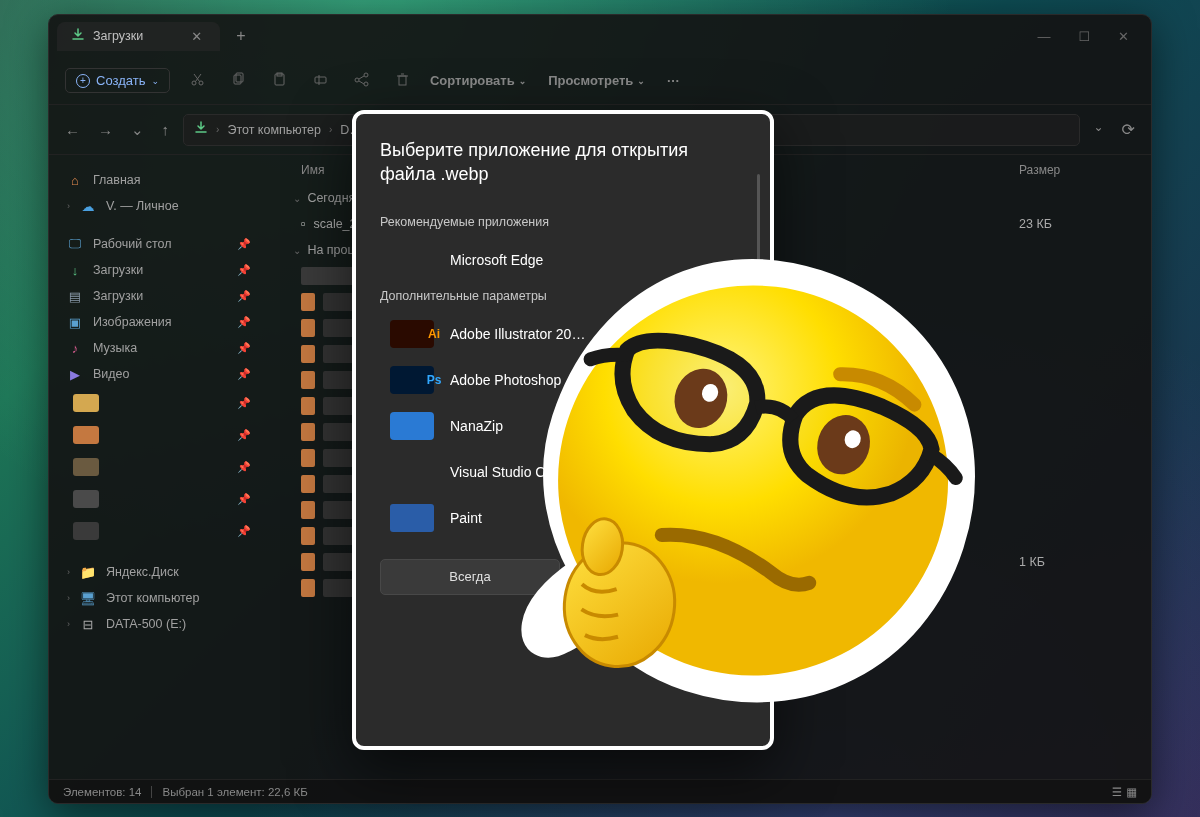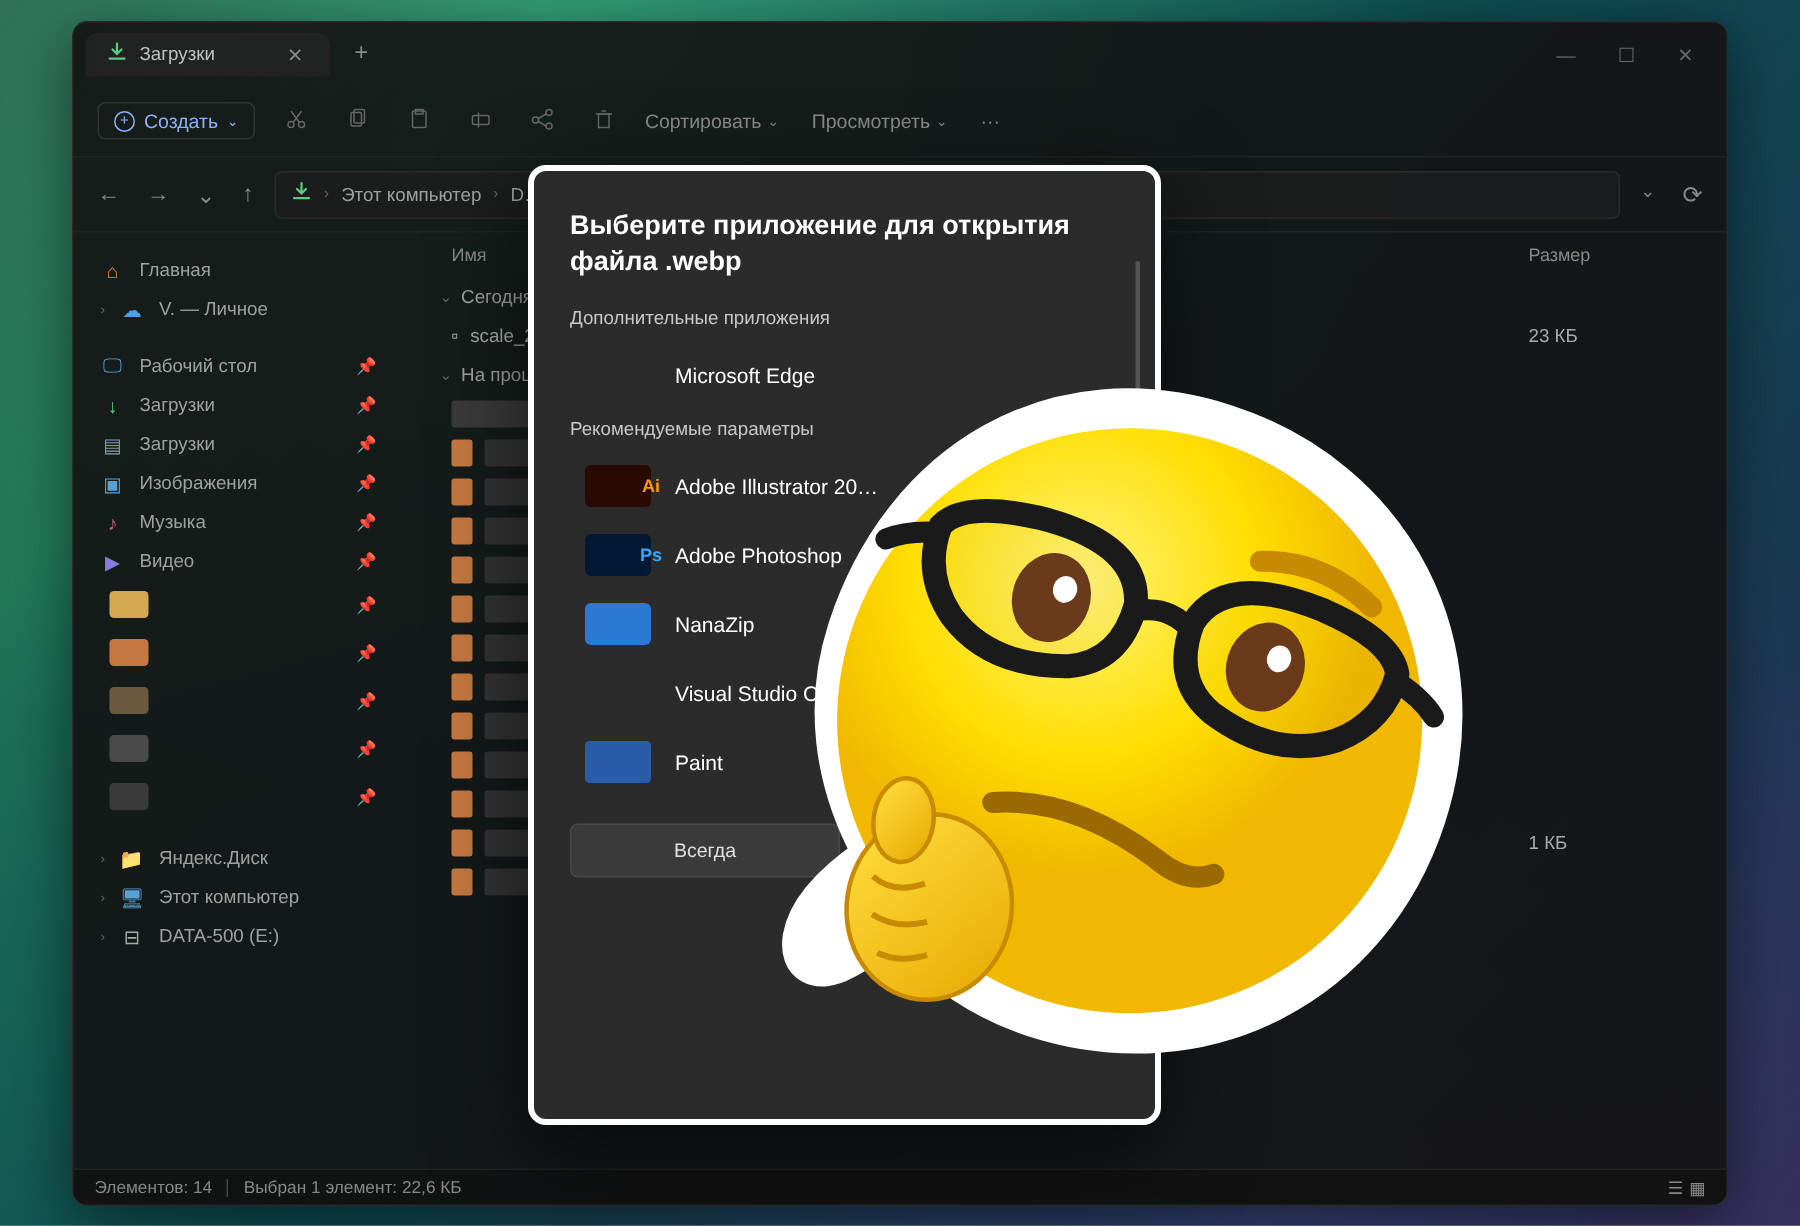--- a/index.html
+++ b/index.html
@@ -11,21 +11,21 @@
 .tab .dl { color: #5dc987; }
 .tab .x { margin-left: 40px; color: #888; font-size: 13px; }
 .newtab { color: #888; margin-left: 16px; font-size: 16px; }
 .winctrl { margin-left: auto; display: flex; gap: 28px; color: #666; font-size: 13px; padding-right: 14px; }
 .toolbar { height: 48px; display: flex; align-items: center; padding: 0 16px; gap: 20px; color: #888; font-size: 13px; border-bottom: 1px solid #222; }
 .newbtn { display: flex; align-items: center; gap: 6px; color: #8ab4f8; border: 1px solid #333; padding: 4px 10px; border-radius: 5px; }
 .newbtn .plus { width: 14px; height: 14px; border: 1px solid #8ab4f8; border-radius: 50%; display: inline-flex; align-items: center; justify-content: center; font-size: 10px; }
 .tool-icons { display: flex; gap: 26px; color: #666; }
 .tool-icons span { cursor: pointer; }
 .tool-menus { display: flex; gap: 22px; }
-.tool-menus span { display: inline-flex; align-items: center; gap: 4px; }
+.tool-menus span { display: inline-flex; align-items: center; gap: 4px; font-weight: bold; }
 .navrow { height: 50px; display: flex; align-items: center; padding: 0 16px; gap: 14px; border-bottom: 1px solid #222; }
 .navarr { display: flex; gap: 18px; color: #888; font-size: 15px; }
 .breadcrumb { flex: 1; background: rgba(30,30,30,0.7); border: 1px solid #2a2a2a; border-radius: 5px; height: 32px; display: flex; align-items: center; padding: 0 10px; color: #a0a0a0; font-size: 12.5px; gap: 8px; }
 .bc-chev { color: #666; font-size: 10px; }
 .navctl { display: flex; gap: 18px; color: #888; }
 .search { width: 200px; background: rgba(30,30,30,0.7); border: 1px solid #2a2a2a; border-radius: 5px; height: 32px; display: flex; align-items: center; padding: 0 10px; color: #666; font-size: 12px; gap: 8px; }
 .body { display: flex; height: calc(100% - 164px); }
 .sidebar { width: 220px; padding: 12px 10px; color: #a0a0a0; font-size: 12.5px; overflow: hidden; }
 .sb-item { display: flex; align-items: center; gap: 10px; padding: 5px 8px; border-radius: 4px; }
 .sb-pin { margin-left: auto; color: #555; font-size: 11px; }
@@ -35,21 +35,21 @@
 .content { flex: 1; padding: 0 20px; color: #aaa; font-size: 12.5px; position: relative; }
 .colhead { display: grid; grid-template-columns: 1fr 140px 140px 100px; color: #888; font-size: 12px; padding: 8px 12px; }
 .group { color: #a0a0a0; font-size: 12.5px; padding: 6px 4px; display: flex; align-items: center; gap: 6px; }
 .filerow { display: grid; grid-template-columns: 1fr 140px 140px 100px; align-items: center; padding: 2px 12px; height: 26px; }
 .filerow .fname { display: flex; align-items: center; gap: 8px; }
 .fblock { width: 100px; height: 18px; background: #333; border-radius: 2px; }
 .statusbar { position: absolute; bottom: 0; left: 0; right: 0; height: 24px; background: rgba(18,18,18,0.8); color: #888; font-size: 11.5px; display: flex; align-items: center; padding: 0 14px; gap: 10px; border-top: 1px solid #222; margin-top: 28px; }
 .statusbar .sep { width: 1px; height: 12px; background: #444; }
 .view-icons { margin-left: auto; display: flex; gap: 4px; color: #888; }
 .dialog { position: absolute; left: 352px; top: 110px; width: 422px; height: 640px; background: #2b2b2b; border: 4px solid #fff; border-radius: 12px; padding: 24px 12px 16px 24px; z-index: 20; color: #fff; box-shadow: 0 20px 60px rgba(0,0,0,0.6); }
-.dlg-title { font-size: 18px; font-weight: 700; line-height: 1.35; margin-bottom: 18px; padding-right: 20px; }
+.dlg-title { font-size: 18px; font-weight: 400; line-height: 1.35; margin-bottom: 28px; padding-right: 20px; }
 .dlg-section { font-size: 12.5px; color: #c8c8c8; margin: 6px 0 8px 0; }
 .app-item { display: flex; align-items: center; gap: 16px; padding: 9px 10px; border-radius: 6px; margin-right: 8px; font-size: 14px; }
 .app-item.sel { background: #383838; }
 .app-icon { width: 28px; height: 28px; border-radius: 4px; display: flex; align-items: center; justify-content: center; font-weight: 700; font-size: 12px; color: #fff; padding-left: 44px; }
 .dlg-scroll { position: absolute; right: 10px; top: 60px; width: 3px; height: 200px; background: #555; border-radius: 2px; }
 .dlg-btns { display: flex; gap: 12px; margin-top: 18px; padding-right: 6px; }
 .dlg-btn { flex: 1; background: #3a3a3a; border: 1px solid #484848; border-radius: 5px; height: 36px; display: flex; align-items: center; justify-content: center; font-size: 13px; color: #e0e0e0; cursor: pointer; }
 .emoji { position: absolute; left: 500px; top: 240px; width: 500px; height: 500px; z-index: 30; pointer-events: none; }
 </style>
 </head>
@@ -344,41 +344,41 @@
       <span>☰</span>
       <span>▦</span>
     </div>
   </div>
 
 </div>
 
 <div class="dialog">
   <div class="dlg-scroll"></div>
   <div class="dlg-title">Выберите приложение для открытия файла .webp</div>
-  <div class="dlg-section">Дополнительные приложения</div>
+  <div class="dlg-section">Рекомендуемые приложения</div>
 
   <div class="app-item">
     <span class="app-icon">
       <svg width="28" height="28" viewBox="0 0 28 28">
           <circle cx="14" cy="14" r="12" fill="url(#g1)"></circle>
           <defs>
             <linearGradient id="g1" x1="0" y1="0" x2="1" y2="1">
               <stop offset="0" stop-color="#0b9de0"></stop>
               <stop offset="0.5" stop-color="#3cc8a6"></stop>
               <stop offset="1" stop-color="#1a5fb4"></stop>
             </linearGradient>
           </defs>
           <path d="M6 14c0-5 5-8 10-7 4 .8 6 4 6 7-3 1-7 0-8-2-1 3 2 6 5 7-5 2-13-1-13-5z" fill="#fff" opacity="0.85"></path>
         </svg>
     </span>
     <span>Microsoft Edge</span>
   </div>
 
 
-  <div class="dlg-section">Рекомендуемые параметры</div>
+  <div class="dlg-section">Дополнительные параметры</div>
 
   <div class="app-item">
     <span class="app-icon" style="background:#2a0a00;color:#ff9a00;">Ai</span>
     <span>Adobe Illustrator 20…</span>
   </div>
 
   <div class="app-item">
     <span class="app-icon" style="background:#001833;color:#31a8ff;">Ps</span>
     <span>Adobe Photoshop</span>
   </div>

